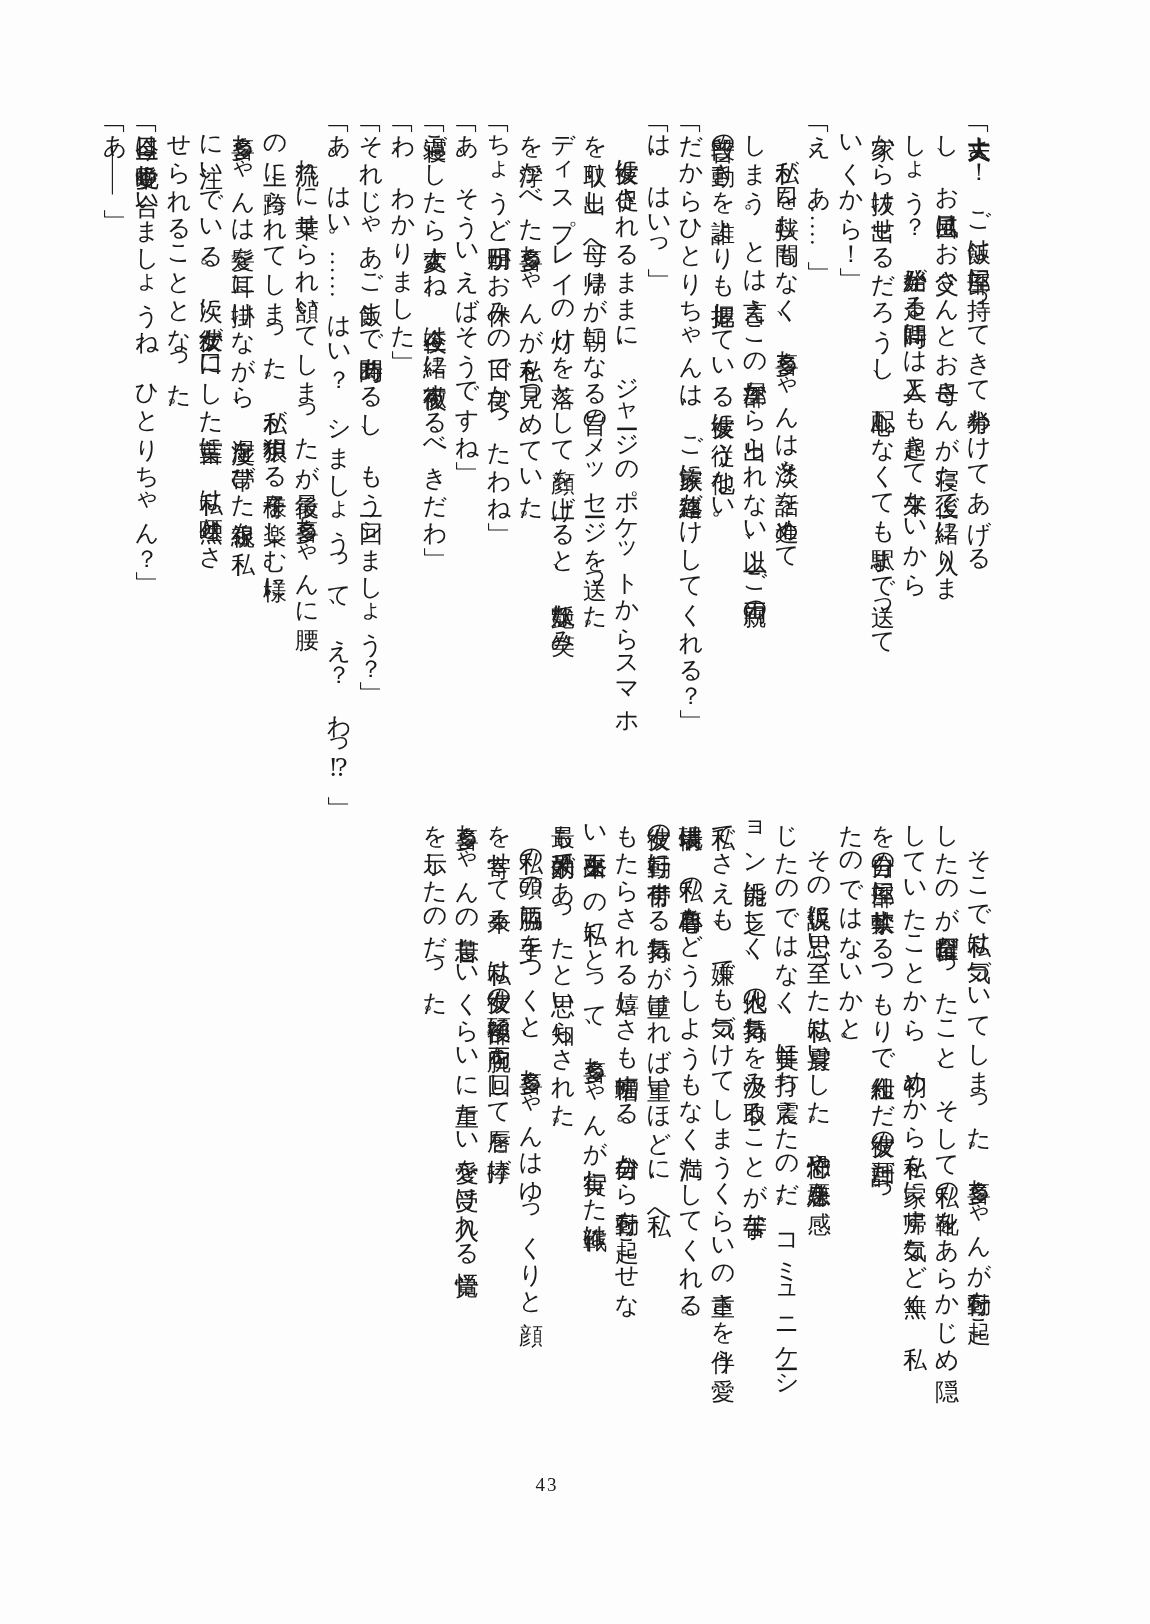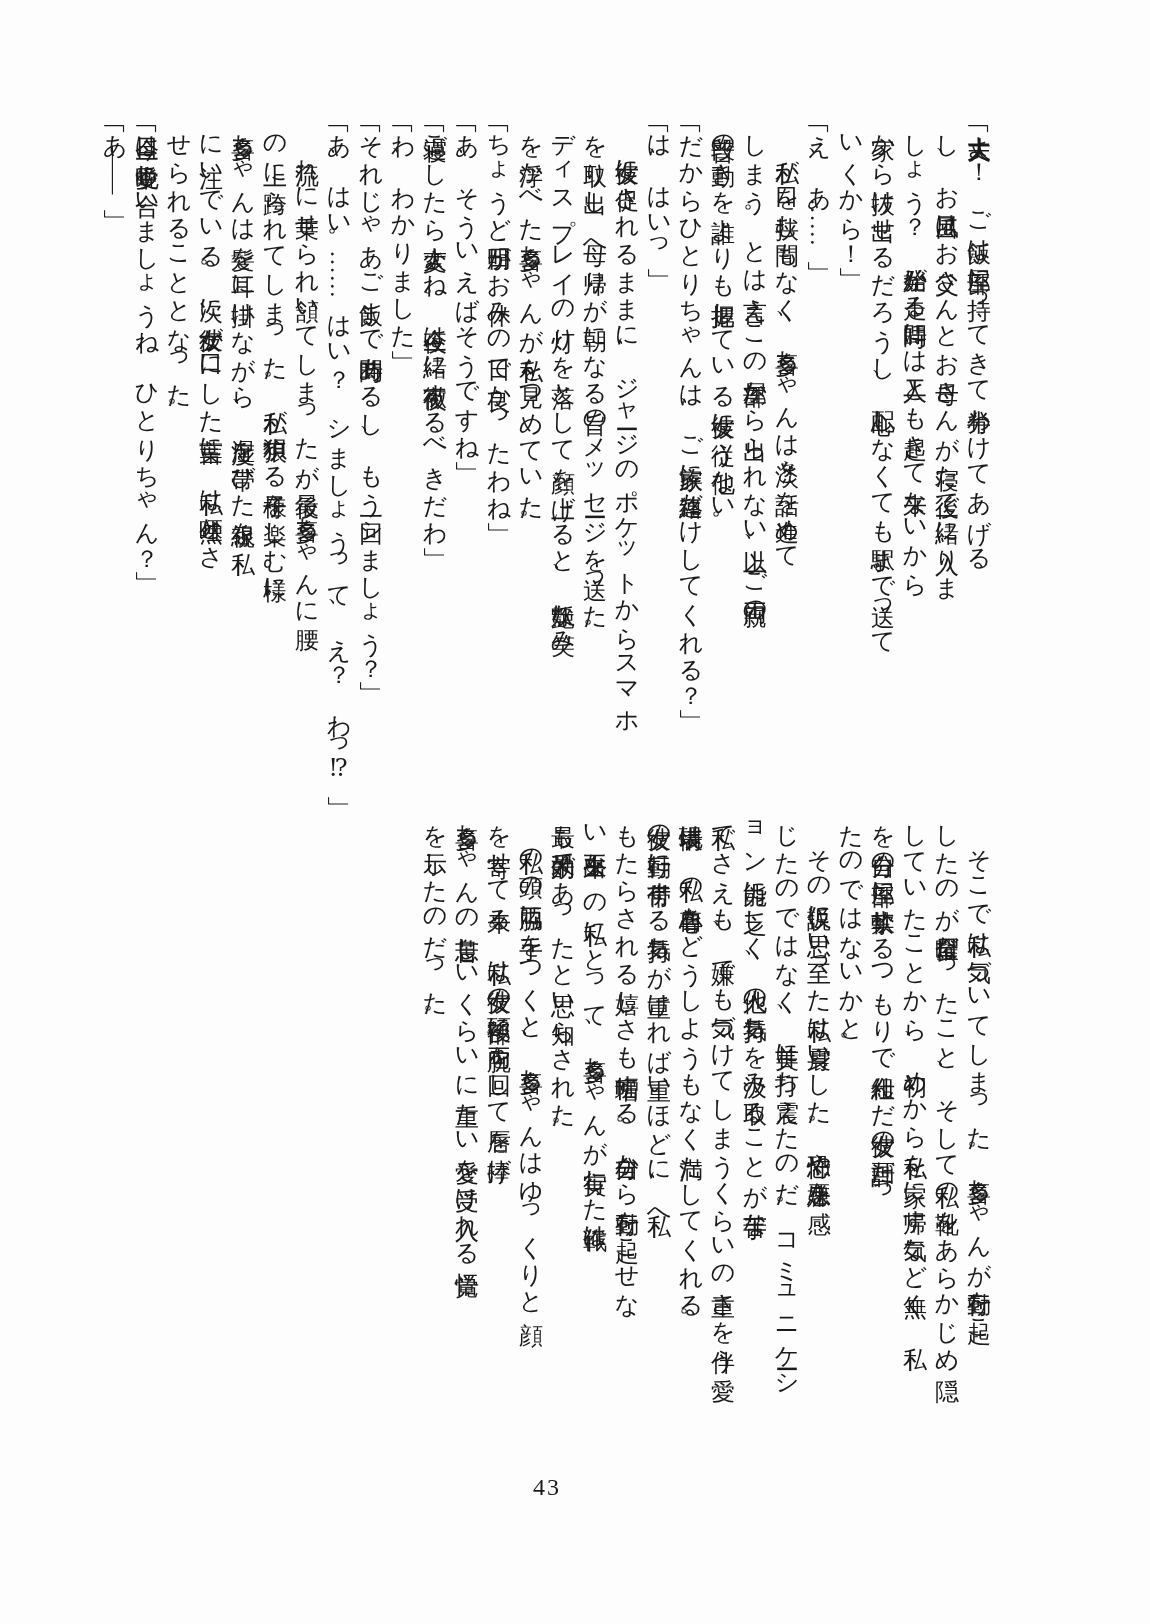--- a/index.html
+++ b/index.html
@@ -36,21 +36,21 @@
   .block-bottom {
     top: 808px;
     height: 672px;
   }
   .page-number {
     position: absolute;
     top: 1474px;
     left: 99px;
     width: 896px;
     text-align: center;
-    font-size: 24px;
+    font-size: 19px;
     letter-spacing: 2px;
   }
 </style>
 </head>
 <body>
 
 <div class="page">
 
   <div class="vblock block-top">
     <p class="line">「大丈夫よ！　ご飯は部屋に持ってきて半分わけてあげる</p>

